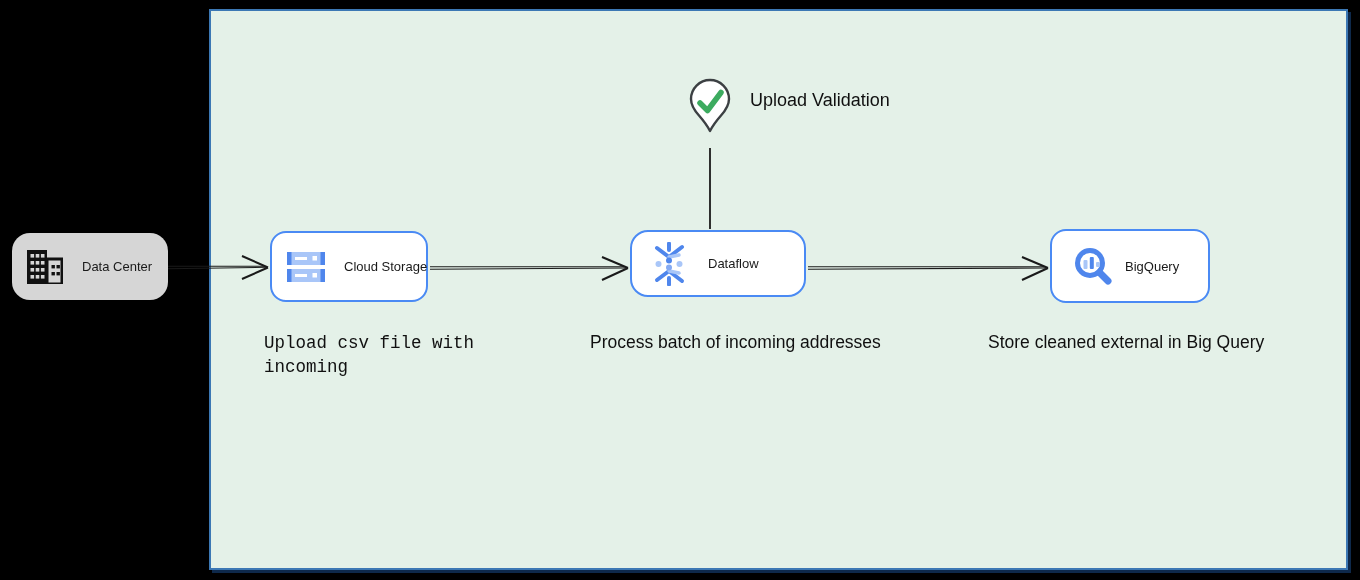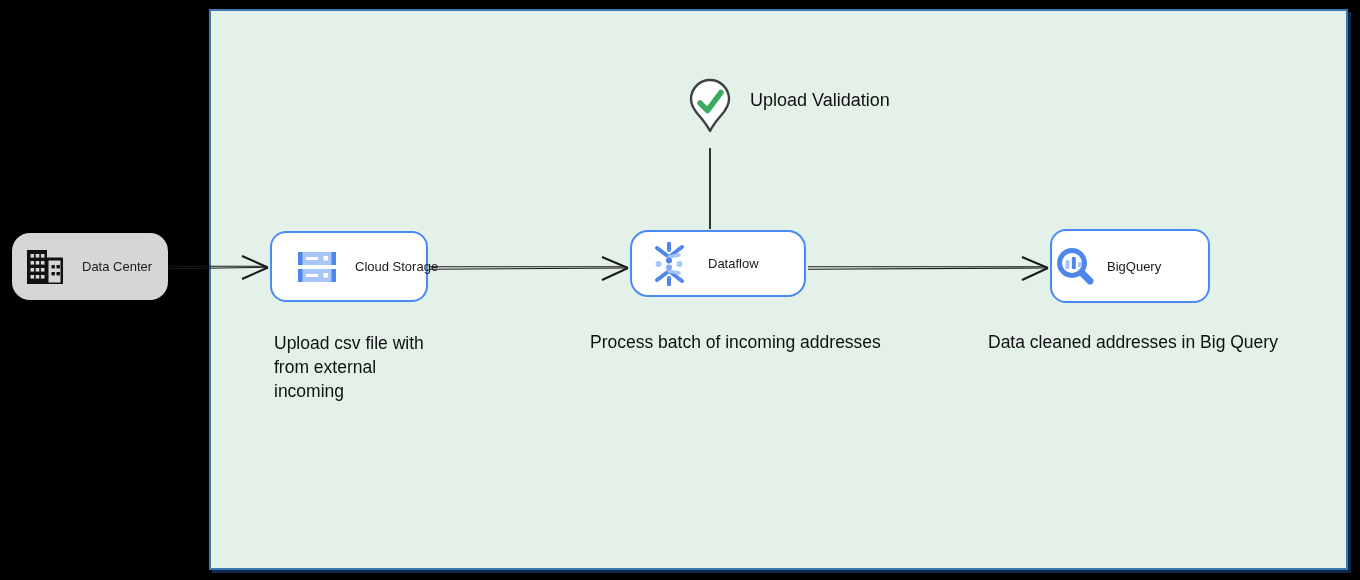--- a/index.html
+++ b/index.html
@@ -25,32 +25,32 @@
     box-sizing:border-box;background:var(--node-fill,#fff);
     border:2px solid var(--node-border,#4a8af4);border-radius:16px;
     cursor:default;
   }
   .node .label{font-size:13px;color:#1a1a1a;white-space:nowrap;}
   .node .icon{flex:0 0 auto;display:flex;align-items:center;justify-content:center;}
   .node-data-center{
     left:12px;top:233px;width:156px;height:67px;border:none;border-radius:18px;
     background:var(--datacenter-fill,#d6d6d6);padding-left:15px;gap:19px;
   }
-  .node-cloud-storage{left:270px;top:231px;width:158px;height:71px;padding-left:26px;gap:19px;}
+  .node-cloud-storage{left:270px;top:231px;width:158px;height:71px;padding-left:15px;gap:19px;}
   .node-dataflow{left:630px;top:230px;width:176px;height:67px;border-radius:18px;padding-left:17px;gap:19px;}
-  .node-bigquery{left:1050px;top:229px;width:160px;height:74px;padding-left:3px;gap:12px;}
+  .node-bigquery{left:1050px;top:229px;width:160px;height:74px;padding-left:21px;gap:12px;}
   .pin{position:absolute;left:687px;top:77px;width:46px;height:60px;z-index:3;}
   .api-label{
     position:absolute;left:750px;top:89px;z-index:3;
     font-size:18px;line-height:23px;color:#101010;
   }
   .caption{
     position:absolute;z-index:3;font-size:17.5px;line-height:24px;color:#101010;
   }
-  .caption-upload{left:274px;top:331px;width:230px;}
+  .caption-upload{left:264px;top:331px;width:230px;font-family:Liberation Mono, monospace;}
   .caption-process{left:590px;top:330px;white-space:nowrap;}
   .caption-store{left:988px;top:330px;white-space:nowrap;}
 </style>
 </head>
 <body>
 
 <div class="boundary"></div>
 
 <svg class="connector-layer" width="1360" height="580" viewBox="0 0 1360 580">
 
@@ -165,19 +165,18 @@
       <rect x="10.5" y="14" width="4" height="9" rx="1" fill="var(--icon-blue-light,#a9c6f8)"></rect>
       <rect x="16.8" y="11" width="4" height="12" rx="1" fill="var(--icon-blue,#4f86ec)"></rect>
       <rect x="23" y="16" width="4" height="5" rx="1" fill="var(--icon-blue-light,#a9c6f8)"></rect>
     </svg>
   </span>
   <span class="label">BigQuery</span>
 </div>
 
 <div class="caption caption-upload">
   <div>Upload csv file with</div>
-  <div>from external</div>
   <div>incoming</div>
 </div>
 
 <div class="caption caption-process">Process batch of incoming addresses</div>
 
-<div class="caption caption-store">Data cleaned addresses in Big Query</div>
+<div class="caption caption-store">Store cleaned external in Big Query</div>
 
 </body></html>

